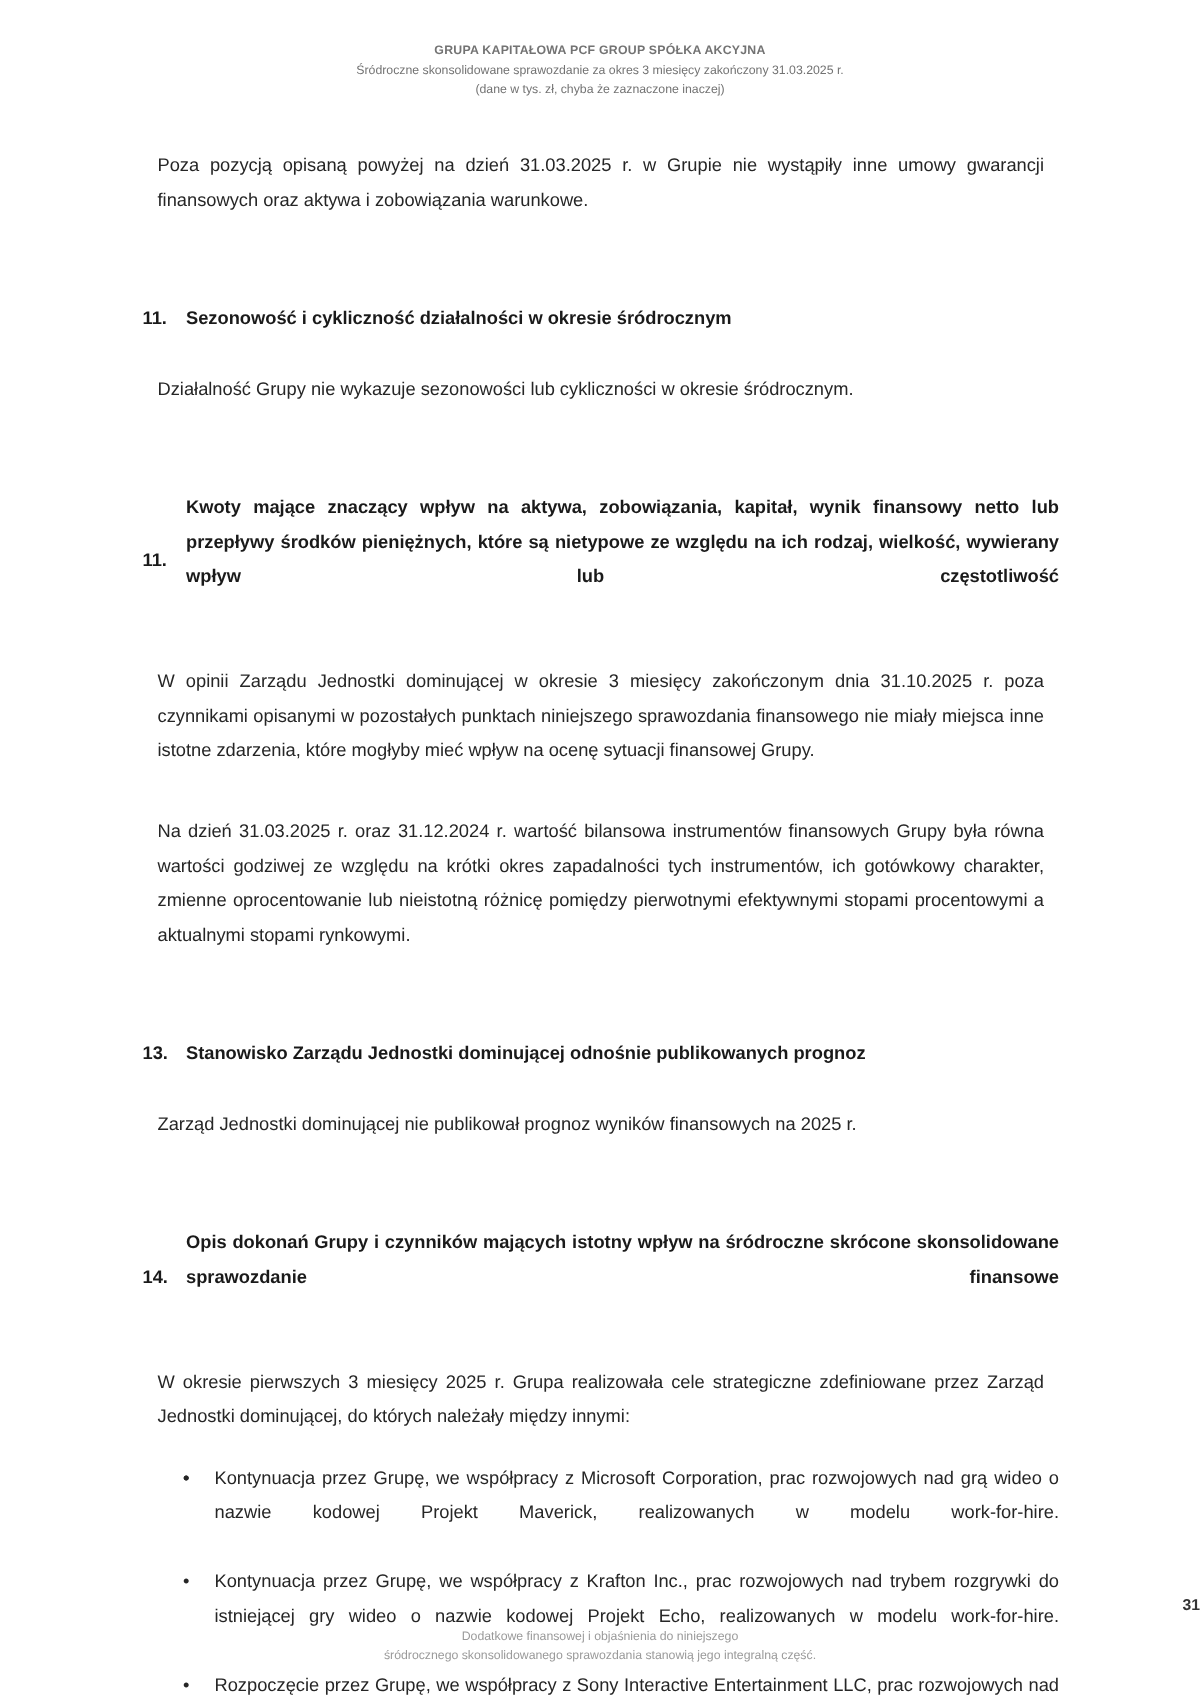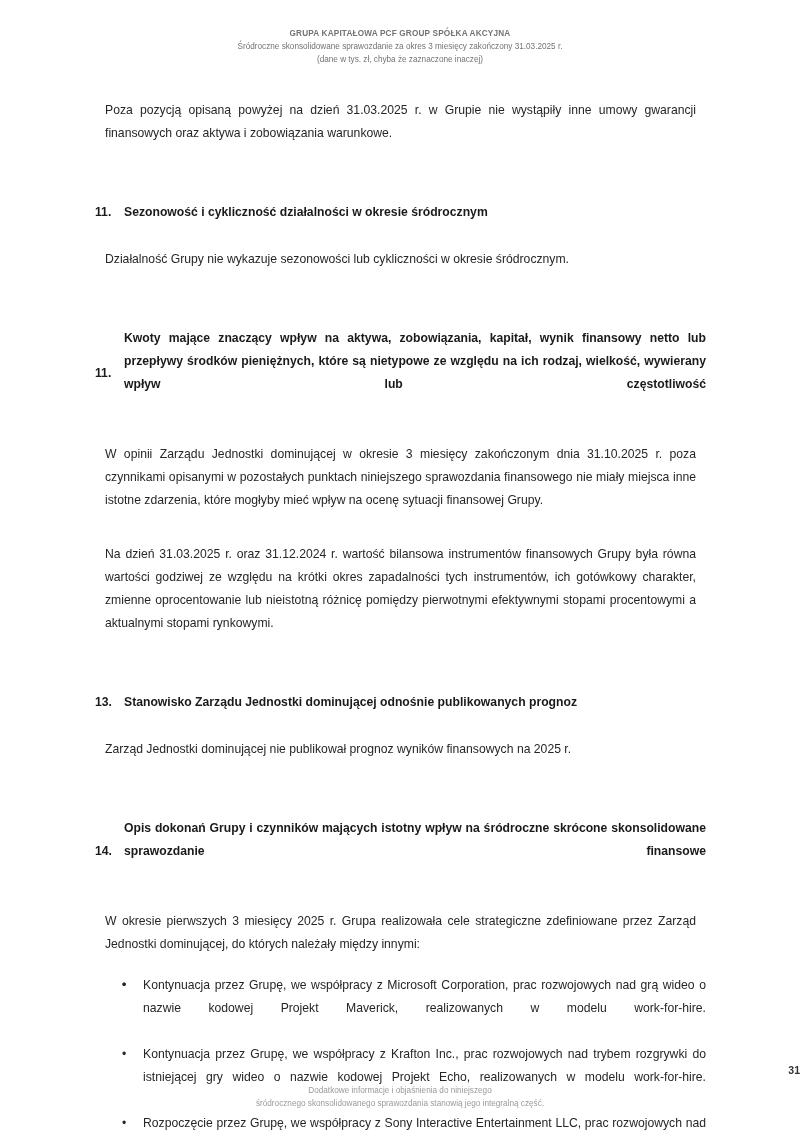--- a/index.html
+++ b/index.html
@@ -221,17 +221,17 @@
         <span class="li-text">Rozpoczęcie przez Grupę, we współpracy z Sony Interactive Entertainment LLC, prac rozwojowych nad prototypem gry wideo o nazwie kodowej Projekt Delta.</span>
       </li>
 
     </ul>
 
   </div>
 
   <div class="page-number">31</div>
 
   <div class="doc-footer">
-    <div>Dodatkowe informacje i objaśnienia do niniejszego</div>
+    <div>Dodatkowe finansowej i objaśnienia do niniejszego</div>
     <div>śródrocznego skonsolidowanego sprawozdania  stanowią jego integralną część.</div>
   </div>
 
 </div>
 
 </body></html>

